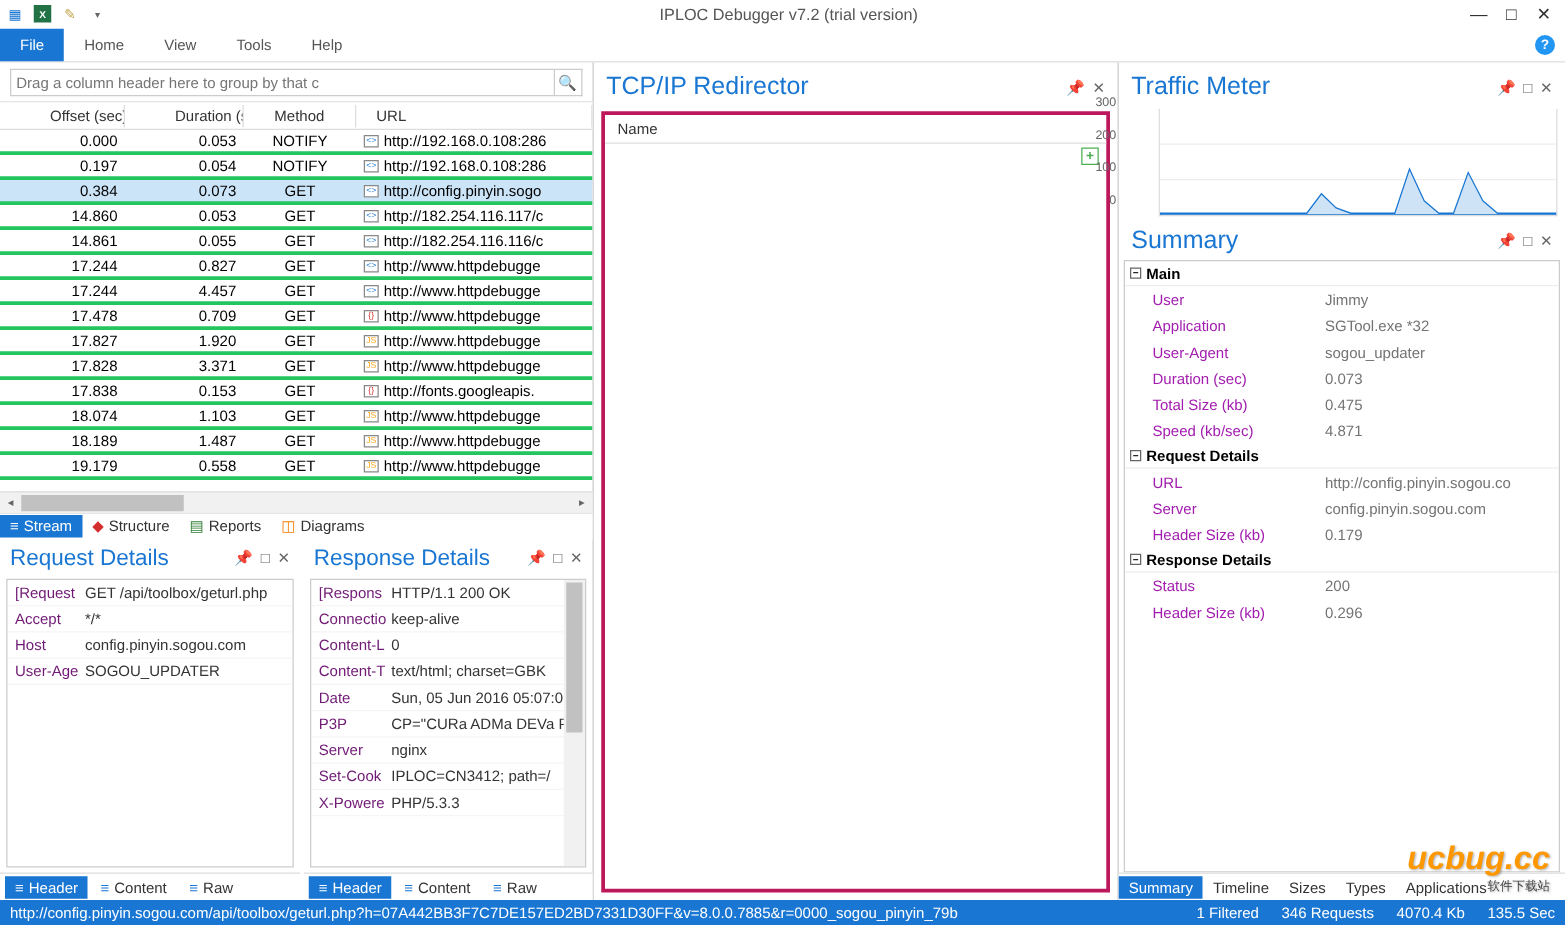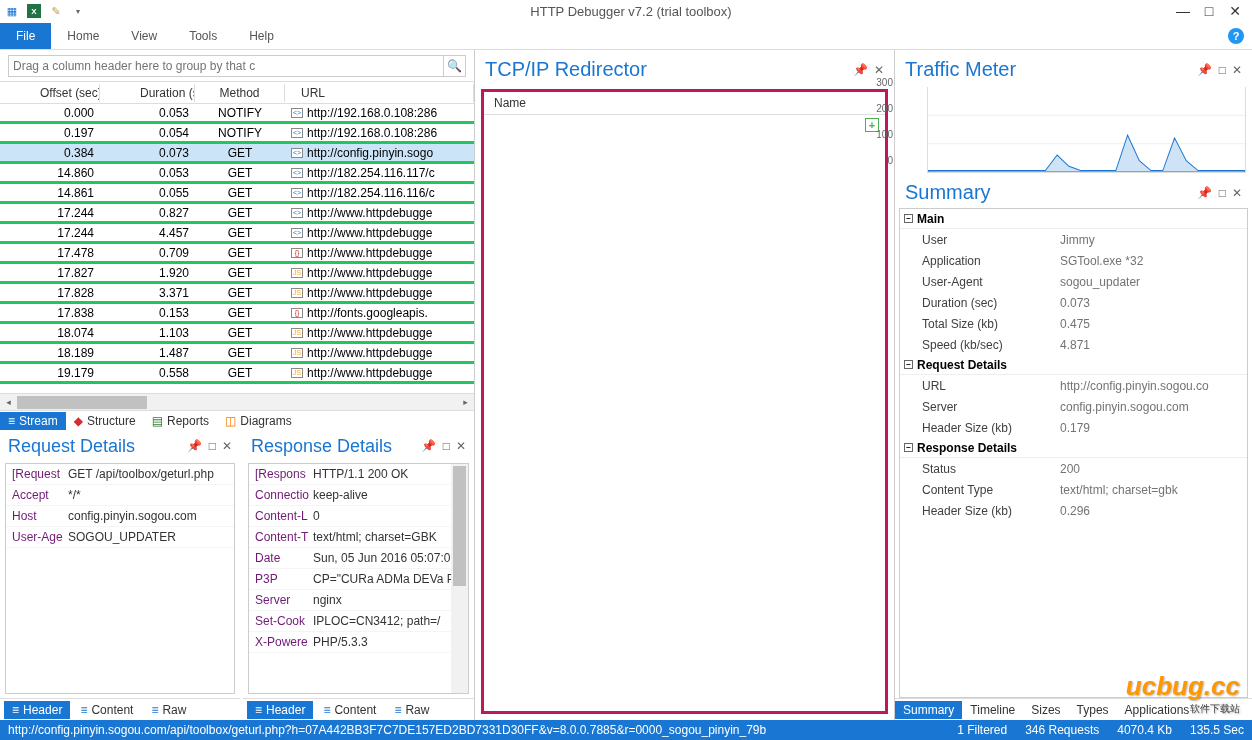--- a/index.html
+++ b/index.html
@@ -59,21 +59,21 @@
 .mid-title { color:#1976d2; font-size:20px; font-weight:400; flex:1; }
 .mid-body { flex:1; margin:0 6px 6px; border:3px solid #be185d; position:relative; }
 .name-head { border-bottom:1px solid #ddd; padding:4px 10px; color:#333; }
 .plus-box { position:absolute; right:6px; top:26px; width:14px; height:14px; border:1px solid #4caf50; color:#4caf50; display:flex; align-items:center; justify-content:center; font-size:11px; font-weight:bold; }
 .chart { height:86px; margin:4px 6px 0; border:1px solid #ddd; border-top:none; position:relative; background:#fff; }
 .chart svg { width:100%; height:100%; }
 .summary-body { flex:1; border:1px solid #ccc; margin:2px 4px 0; overflow:hidden; }
 .sect-head { display:flex; align-items:center; gap:4px; padding:2px 4px; font-weight:bold; border-bottom:1px solid #eee; height:20px; }
 .exp { width:9px; height:9px; border:1px solid #666; display:flex; align-items:center; justify-content:center; font-size:8px; line-height:1; }
 .srow { display:flex; height:21px; align-items:center; }
-.srow .sk { width:160px; padding-left:22px; color:#404040; }
+.srow .sk { width:160px; padding-left:22px; color:#a21caf; }
 .srow .sv { flex:1; color:#737373; overflow:hidden; white-space:nowrap; }
 .sum-tabs { height:22px; display:flex; align-items:center; background:#fff; border-top:1px solid #ddd; }
 .statusbar { height:20px; background:#1976d2; color:#fff; display:flex; align-items:center; padding:0 8px; font-size:11px; }
 .statusbar .sr { margin-left:auto; display:flex; gap:18px; }
 .watermark { position:absolute; right:12px; bottom:24px; font-style:italic; color:#ff9800; font-size:26px; text-shadow:1px 1px 2px rgba(0,0,0,.3); pointer-events:none; font-weight:bold; }
 .watermark small{display:block;font-size:10px;color:#444;font-style:normal;font-weight:normal;text-align:right}
 .vscroll { position:absolute; right:0; top:0; bottom:0; width:17px; background:#f1f1f1; }
 .vscroll-thumb { position:absolute; left:2px; width:13px; background:#c1c1c1; }
 </style>
 </head>
@@ -81,21 +81,21 @@
 
 <div class="titlebar">
   <div class="qat">
     <span class="qat-icon" style="color:#1976d2">▦</span>
     <span class="qat-icon">
         <span class="green-sq">X</span>
       </span>
     <span class="qat-icon" style="color:#c2a24a">✎</span>
     <span class="qat-icon" style="font-size:8px;color:#666">▾</span>
   </div>
-  <div class="title-center">HTTP Debugger v7.2 (trial toolbox)</div>
+  <div class="title-center">IPLOC Debugger v7.2 (trial version)</div>
   <div class="winbtns">
     <span class="winbtn">—</span>
     <span class="winbtn">□</span>
     <span class="winbtn">✕</span>
   </div>
 </div>
 
 <div class="menubar">
   <div class="menu-item menu-file">File</div>
   <div class="menu-item">Home</div>
@@ -503,24 +503,20 @@
           <div class="sk">Header Size (kb)</div>
           <div class="sv">0.179</div>
         </div>
         <div class="sect-head">
           <span class="exp">−</span>
           <span>Response Details</span>
         </div>
         <div class="srow">
           <div class="sk">Status</div>
           <div class="sv">200</div>
-        </div>
-        <div class="srow">
-          <div class="sk">Content Type</div>
-          <div class="sv">text/html; charset=gbk</div>
         </div>
         <div class="srow">
           <div class="sk">Header Size (kb)</div>
           <div class="sv">0.296</div>
         </div>
       </div>
     <div class="sum-tabs">
       <div class="tab active">Summary</div>
       <div class="tab">Timeline</div>
       <div class="tab">Sizes</div>

